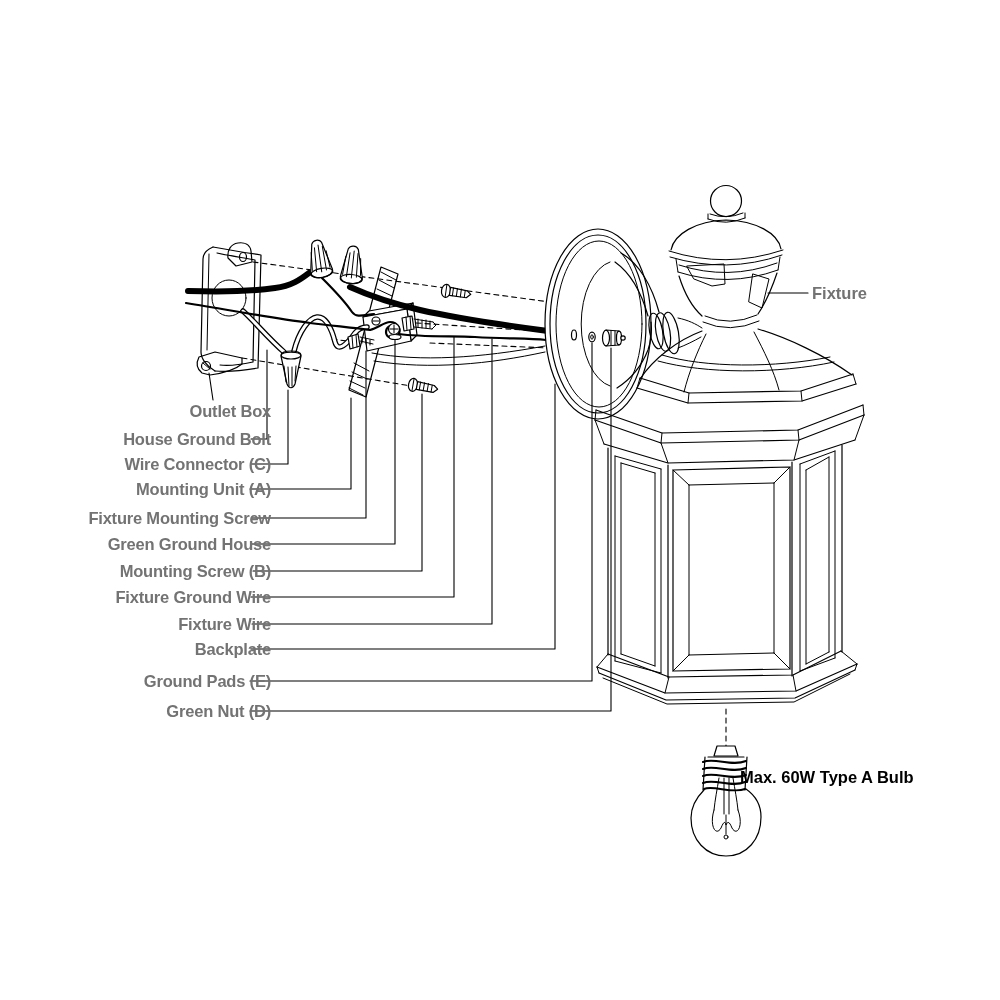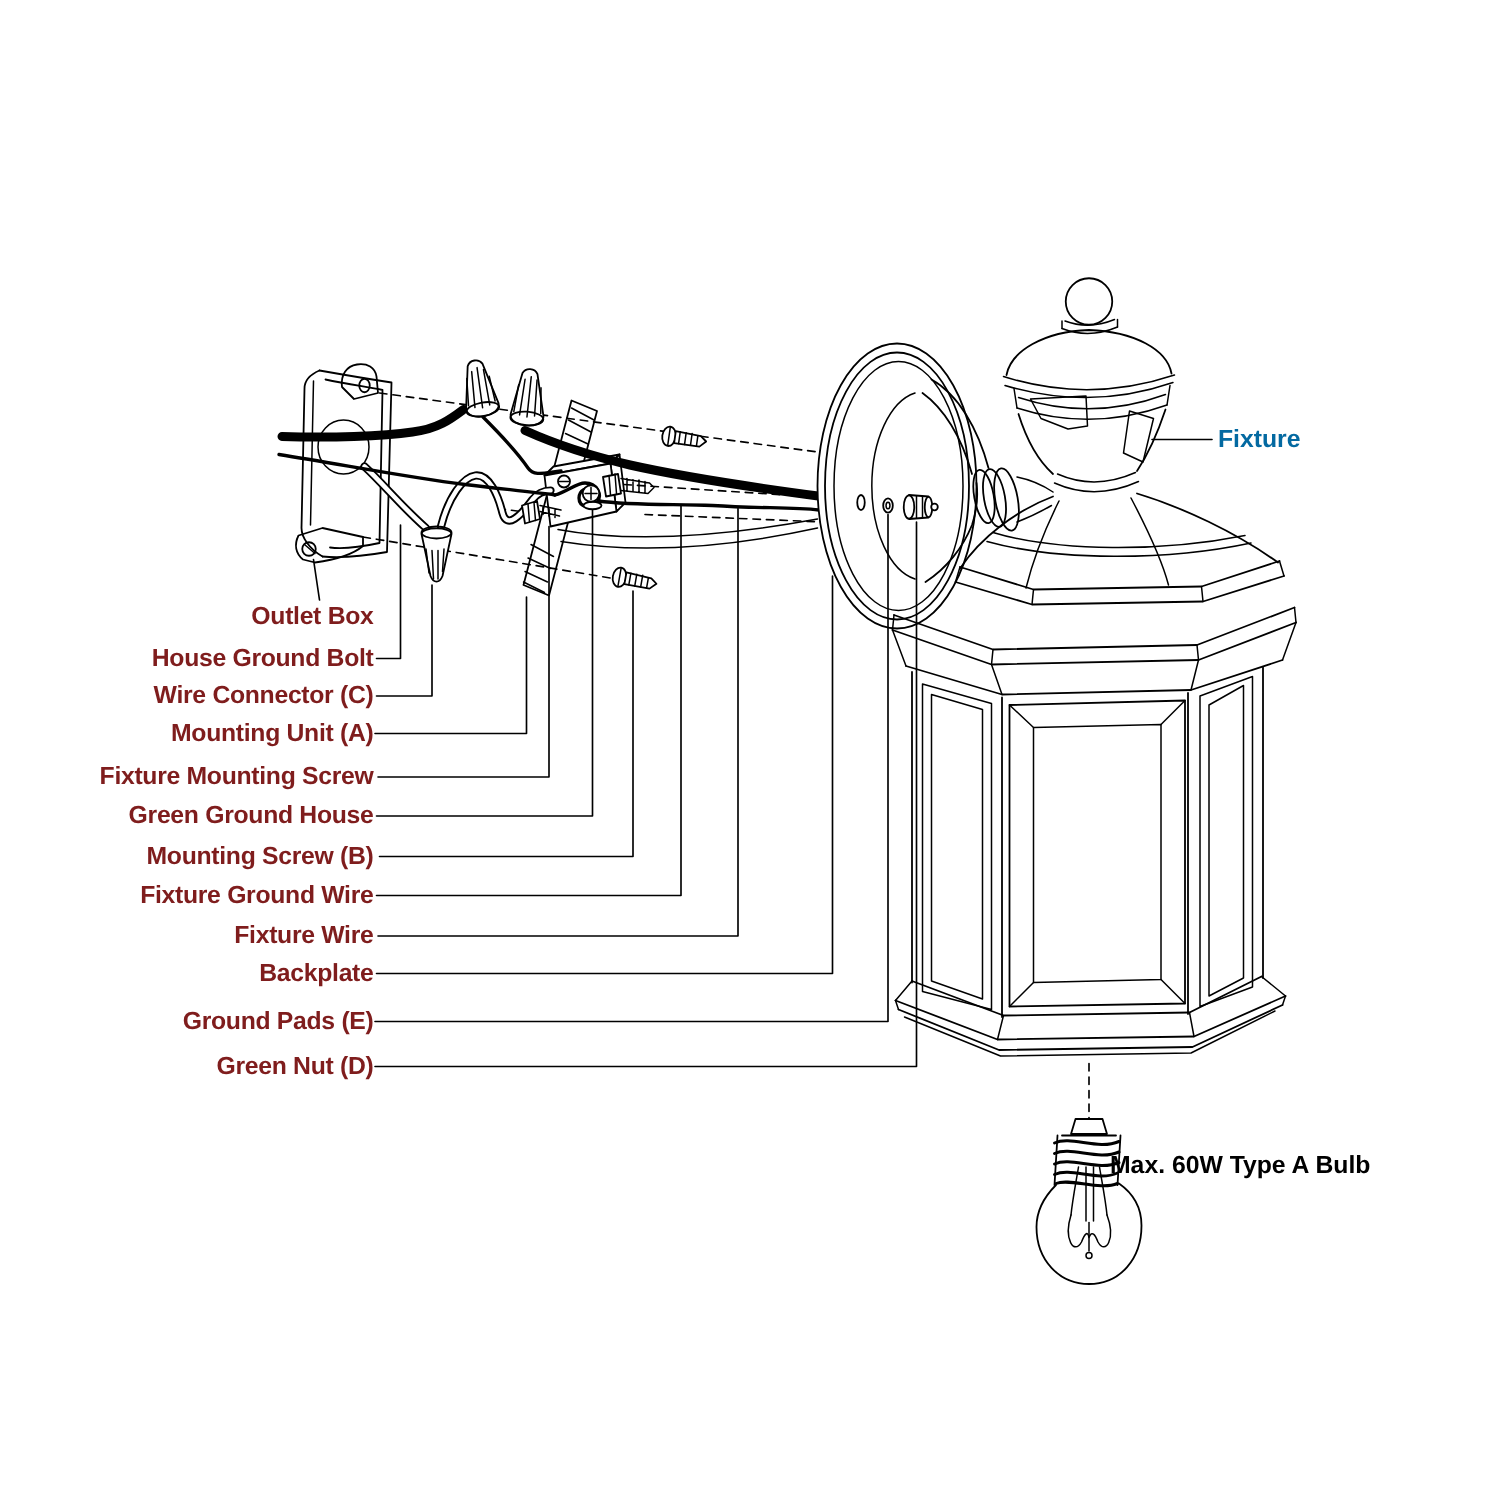--- a/index.html
+++ b/index.html
@@ -1,23 +1,23 @@
 <!DOCTYPE html>
 <html><head>
 <meta charset="utf-8">
 <style>
   html,body{margin:0;padding:0;background:#ffffff;}
   .stage{position:relative;width:1000px;height:1000px;background:#fff;overflow:hidden;
          font-family:"Liberation Sans",sans-serif;}
   .stage svg{position:absolute;left:0;top:0;}
-  .lbl{position:absolute;right:751px;transform:translateY(-50%);
-       font:700 16.5px/1 "Liberation Sans",sans-serif;color:#7f1d1d;
+  .lbl{position:absolute;right:729px;transform:translateY(-50%);
+       font:700 16.5px/1 "Liberation Sans",sans-serif;color:#737373;
        white-space:nowrap;letter-spacing:-0.2px;}
   .lbl-fixture{position:absolute;left:812px;top:293px;transform:translateY(-50%);
-       font:700 16.5px/1 "Liberation Sans",sans-serif;color:#0369a1;white-space:nowrap;}
+       font:700 16.5px/1 "Liberation Sans",sans-serif;color:#737373;white-space:nowrap;}
   .bulb-note{position:absolute;left:740px;top:766px;width:212px;
        font:700 16.5px/1.35 "Liberation Sans",sans-serif;color:#000;}
 </style>
 </head>
 <body>
 
 <div class="stage">
 
 <svg width="1000" height="1000" viewBox="0 0 1000 1000">
   <g fill="none" stroke="#000" stroke-width="1.2" stroke-linecap="round" stroke-linejoin="round">

